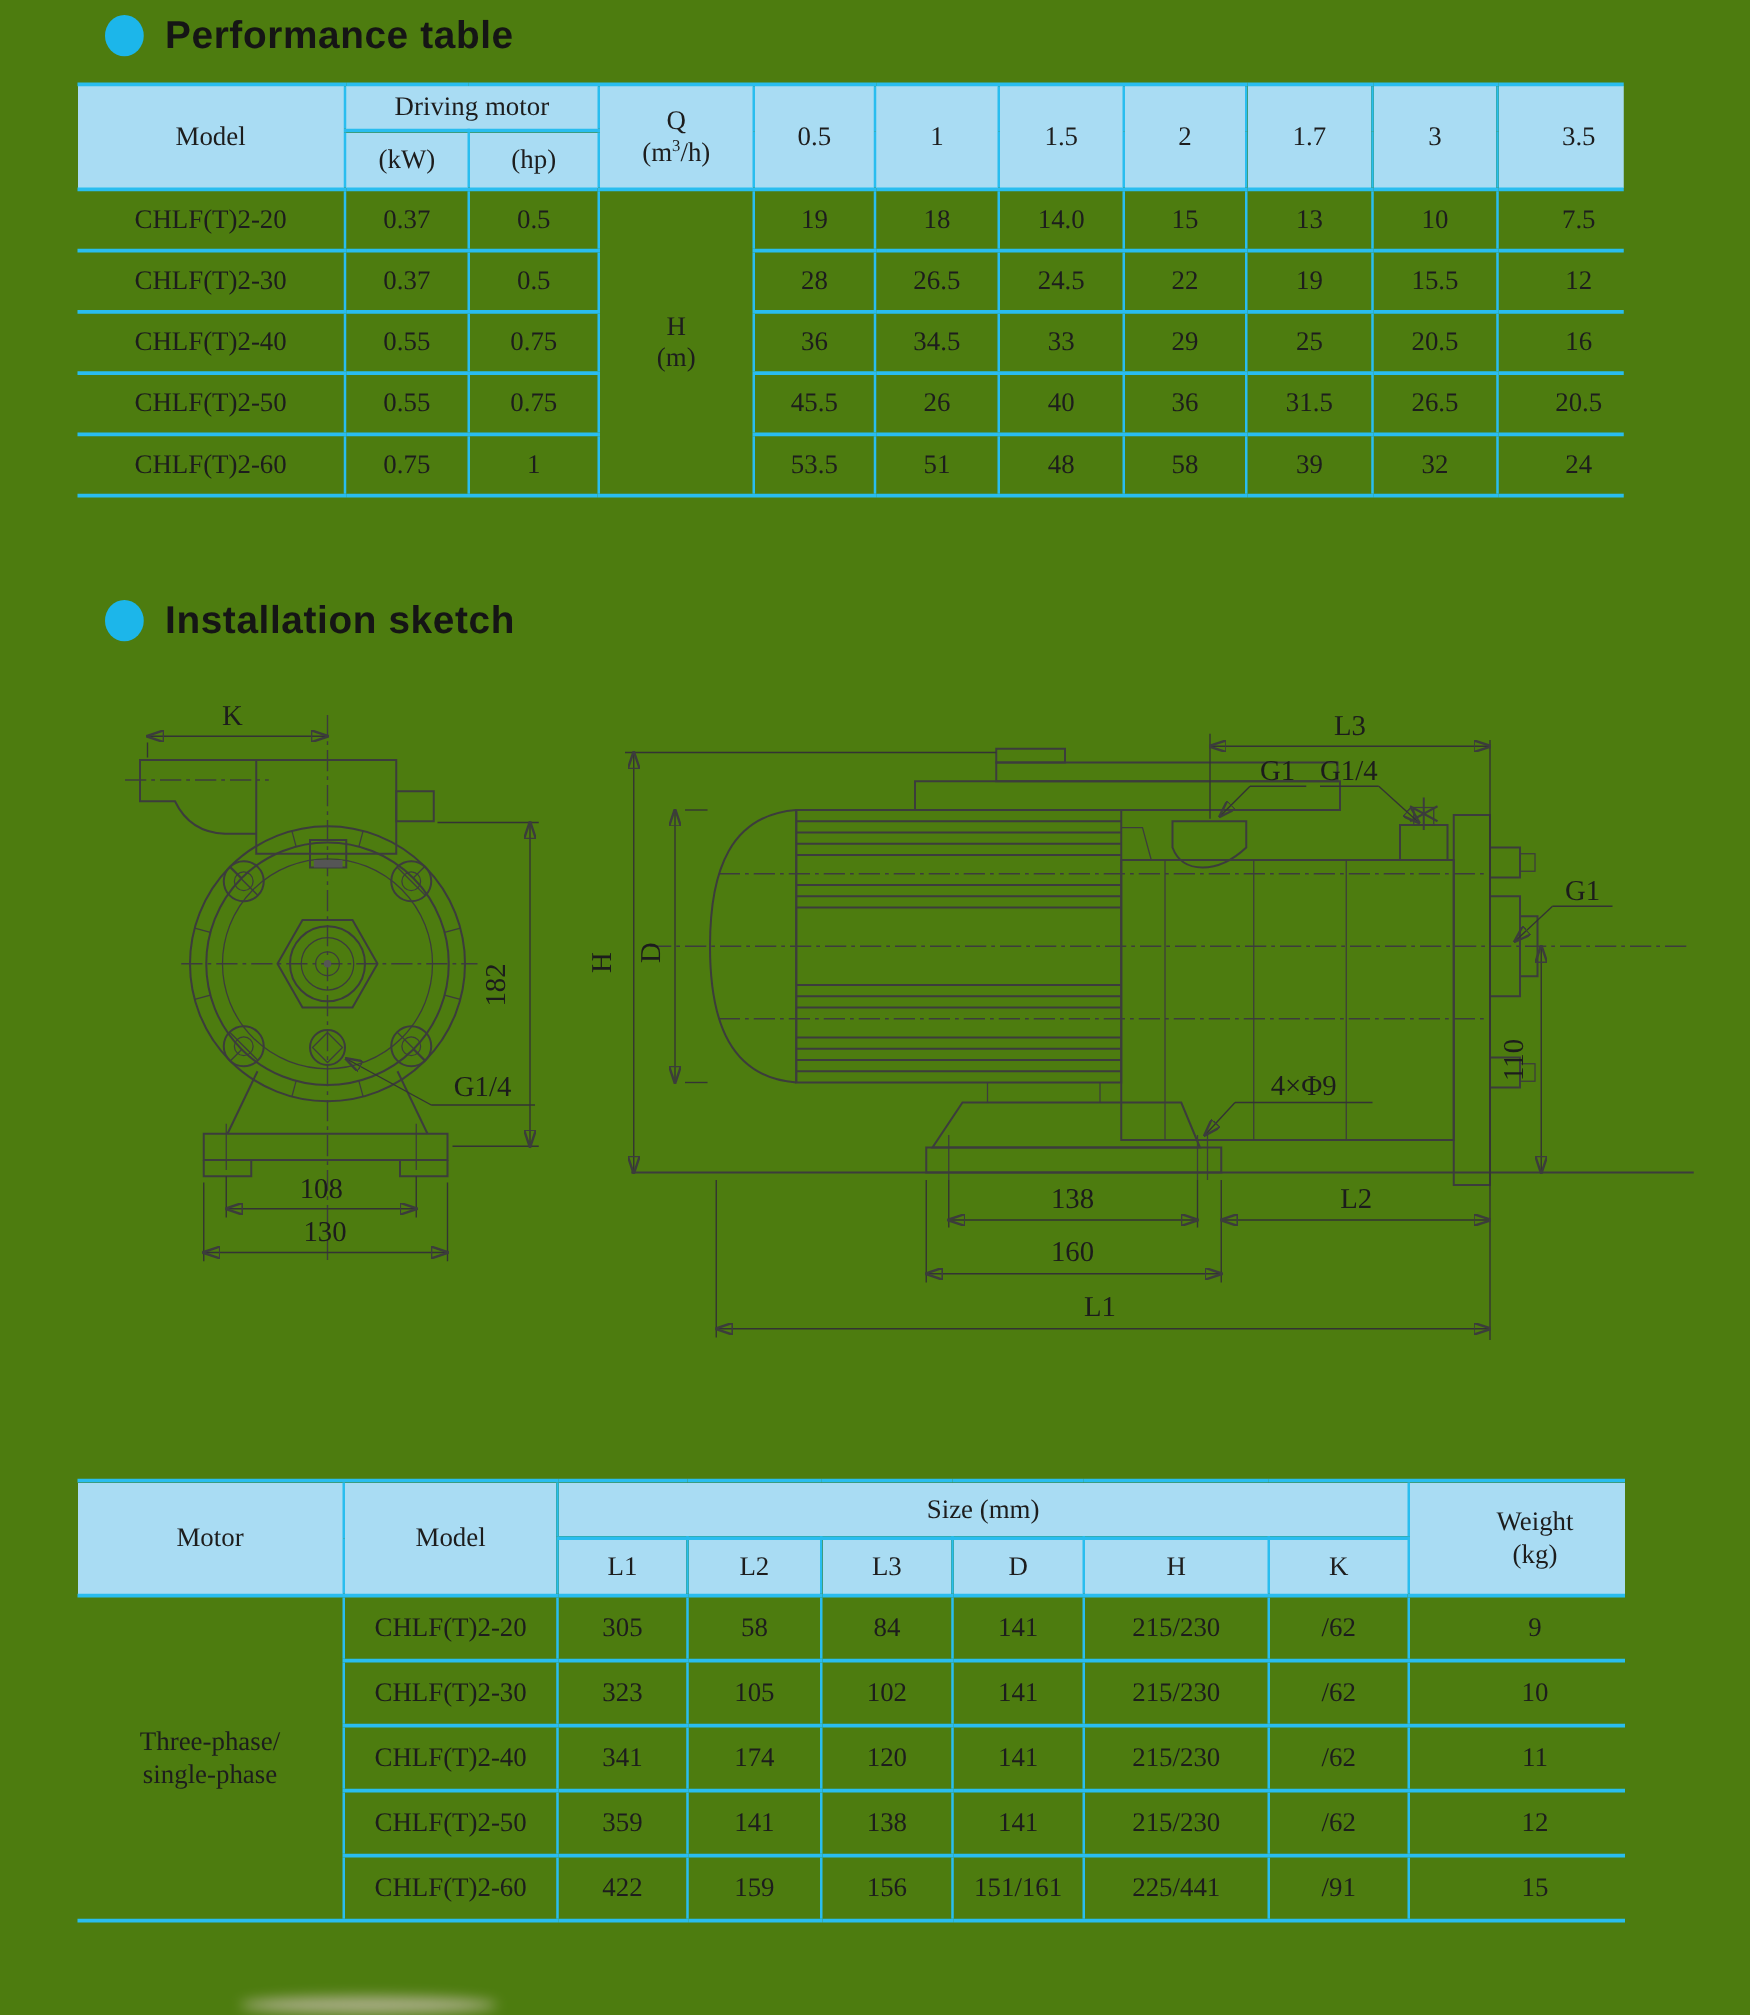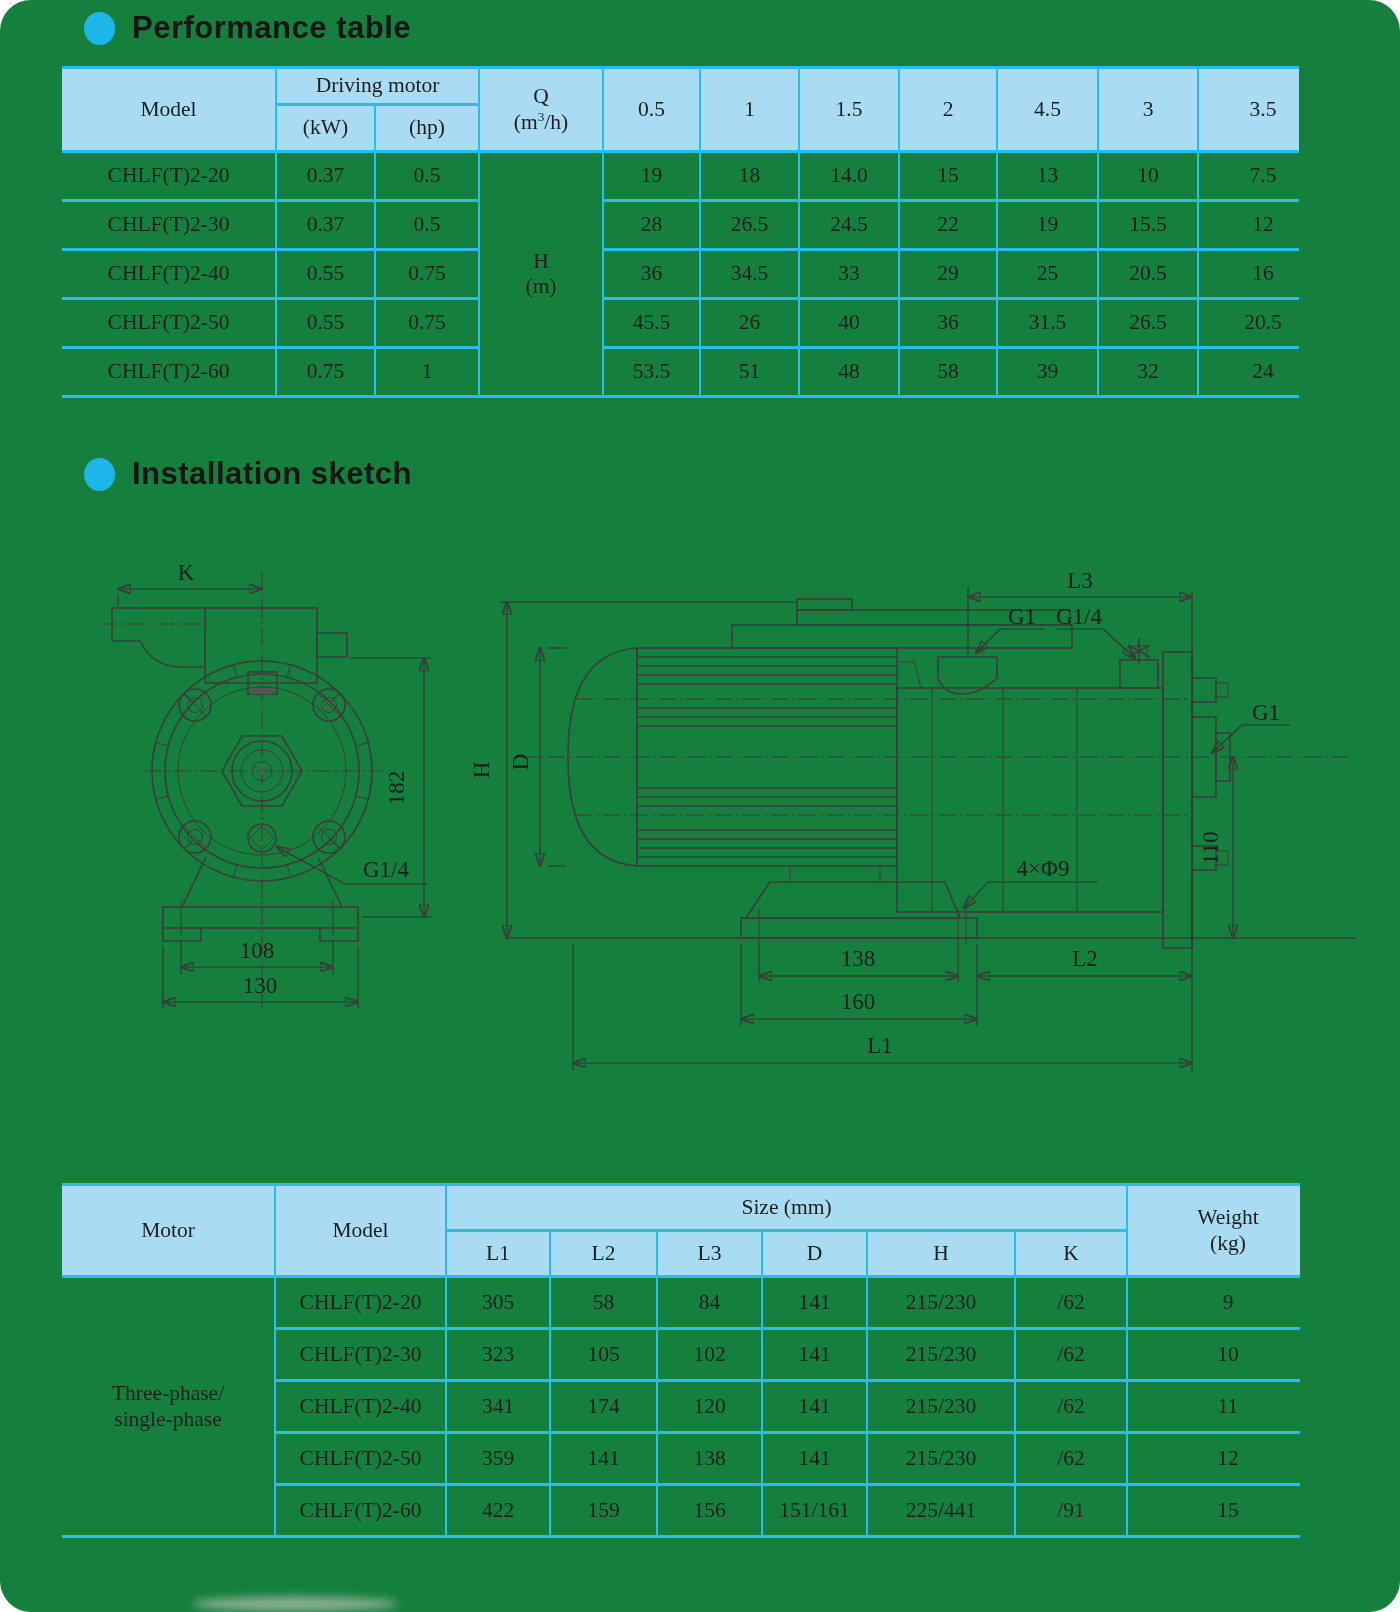--- a/index.html
+++ b/index.html
@@ -1,17 +1,17 @@
 <!DOCTYPE html>
 <html><head>
 <meta charset="utf-8">
 <style>
   html,body { margin:0; padding:0; background:#fff; }
-  .page { position:relative; width:1400px; height:1612px; background:#15803d; overflow:hidden;
-          font-family:"Liberation Serif", serif; color:#1d1d1d;border-radius:31px; }
+  .page { position:relative; width:1400px; height:1612px; background:#4d7c0f; overflow:hidden;
+          font-family:"Liberation Serif", serif; color:#1d1d1d; }
 
   
   .heading { position:absolute; left:84px; display:flex; align-items:center; gap:17px; }
   .bullet { width:31px; height:33px; border-radius:50%; background:#1cb6ea; flex:0 0 auto; }
   .heading .htxt { font-family:"Liberation Sans", sans-serif; font-weight:bold; font-size:31px;
                    color:#151515; letter-spacing:0.5px; white-space:nowrap; }
 
   
   table { position:absolute; border-collapse:collapse; table-layout:fixed;
           text-align:center; font-family:"Liberation Serif", serif; }
@@ -76,21 +76,21 @@
         <th rowspan="2" class="el">Model</th>
         <th colspan="2">Driving motor</th>
         <th rowspan="2">
           <span>Q</span><br>
           <span><span>(m</span><sup class="u3">3</sup><span>/h)</span></span>
         </th>
         <th rowspan="2">0.5</th>
         <th rowspan="2">1</th>
         <th rowspan="2">1.5</th>
         <th rowspan="2">2</th>
-        <th rowspan="2">4.5</th>
+        <th rowspan="2">1.7</th>
         <th rowspan="2">3</th>
         <th rowspan="2" class="er">3.5</th>
       </tr>
       <tr class="h2">
         <th>(kW)</th>
         <th>(hp)</th>
       </tr>
     </thead>
     <tbody>
       <tr>
@@ -152,21 +152,21 @@
         <td>51</td>
         <td>48</td>
         <td>58</td>
         <td>39</td>
         <td>32</td>
         <td class="er">24</td>
       </tr>
     </tbody>
   </table>
 
-  <div class="heading" style="top:456px;">
+  <div class="heading" style="top:478px;">
     <div class="bullet"></div>
     <div class="htxt">Installation sketch</div>
   </div>
 
   <svg class="sketch" viewBox="0 540 1400 552">
     <defs>
       <marker id="arw" viewBox="0 0 12 8" refX="11" refY="4" markerWidth="13" markerHeight="9" orient="auto-start-reverse">
         <path d="M0 0 L12 4 L0 8 Z" fill="#333" stroke="none"></path>
       </marker>
     </defs>

